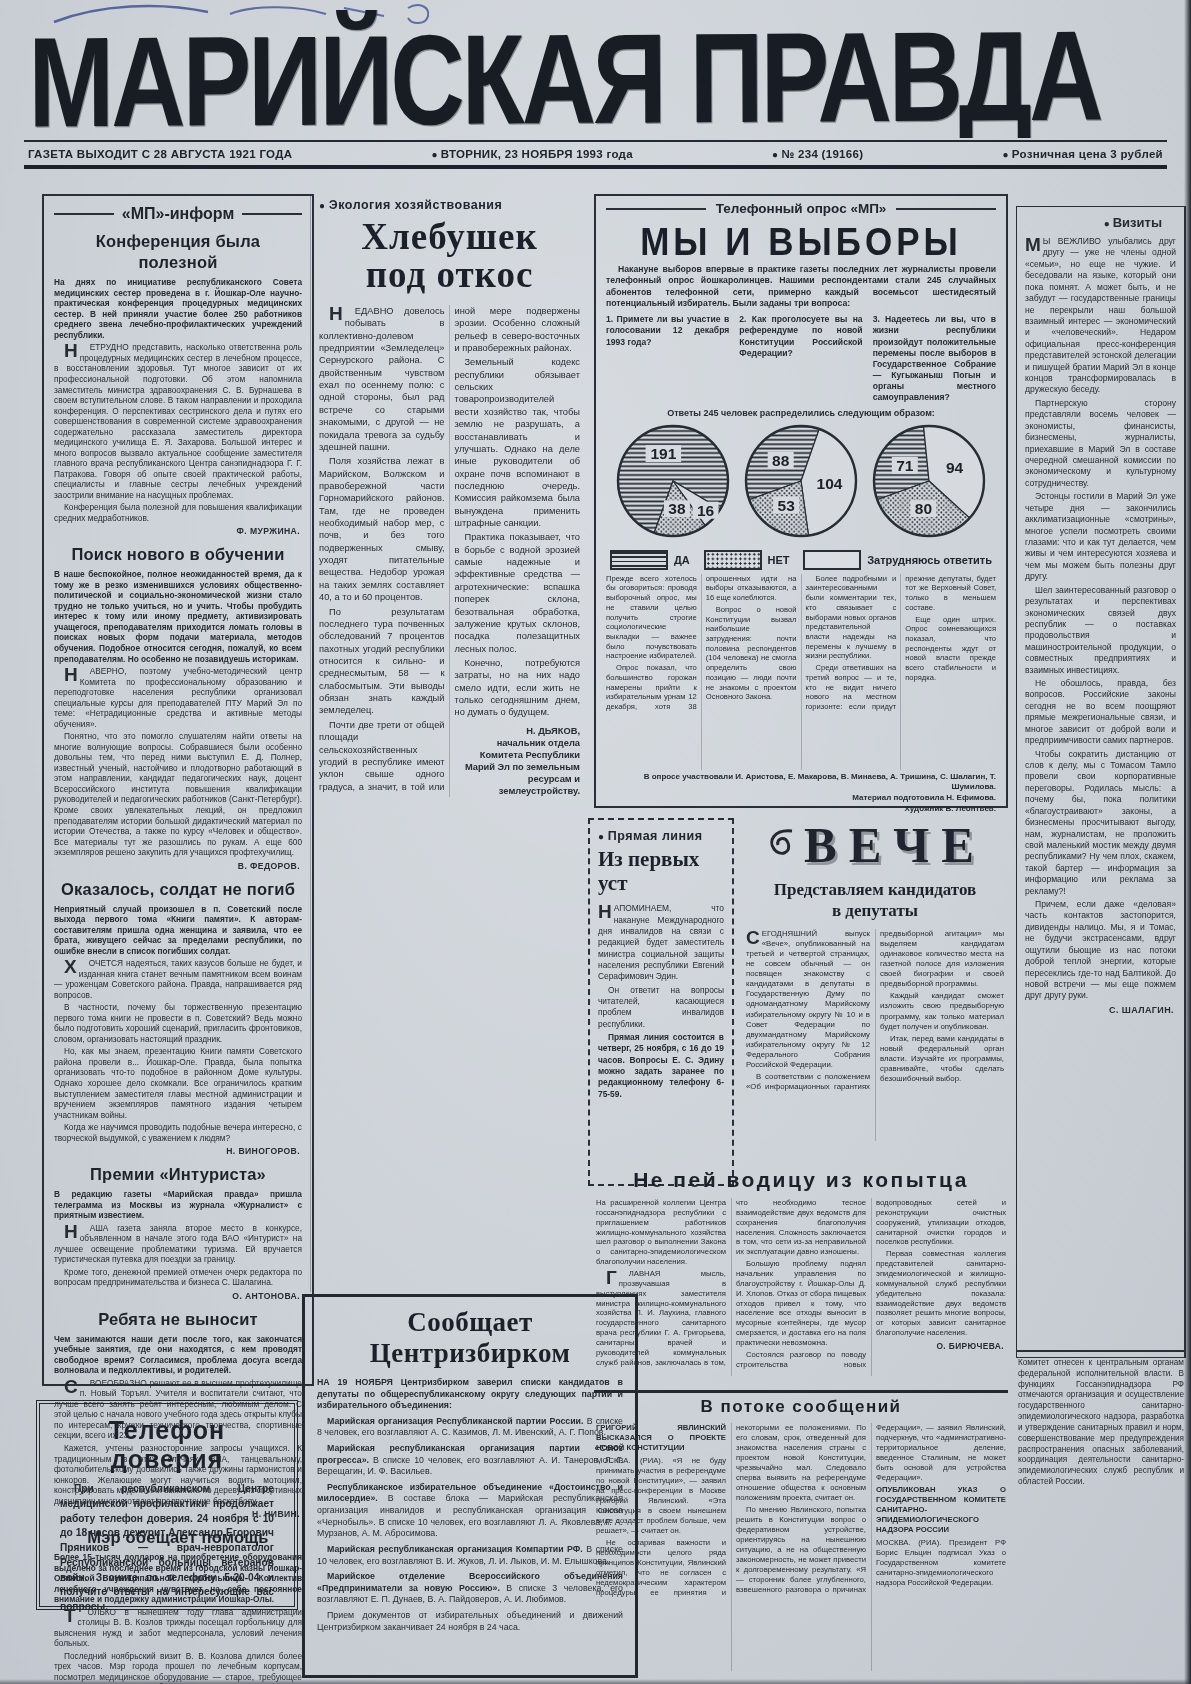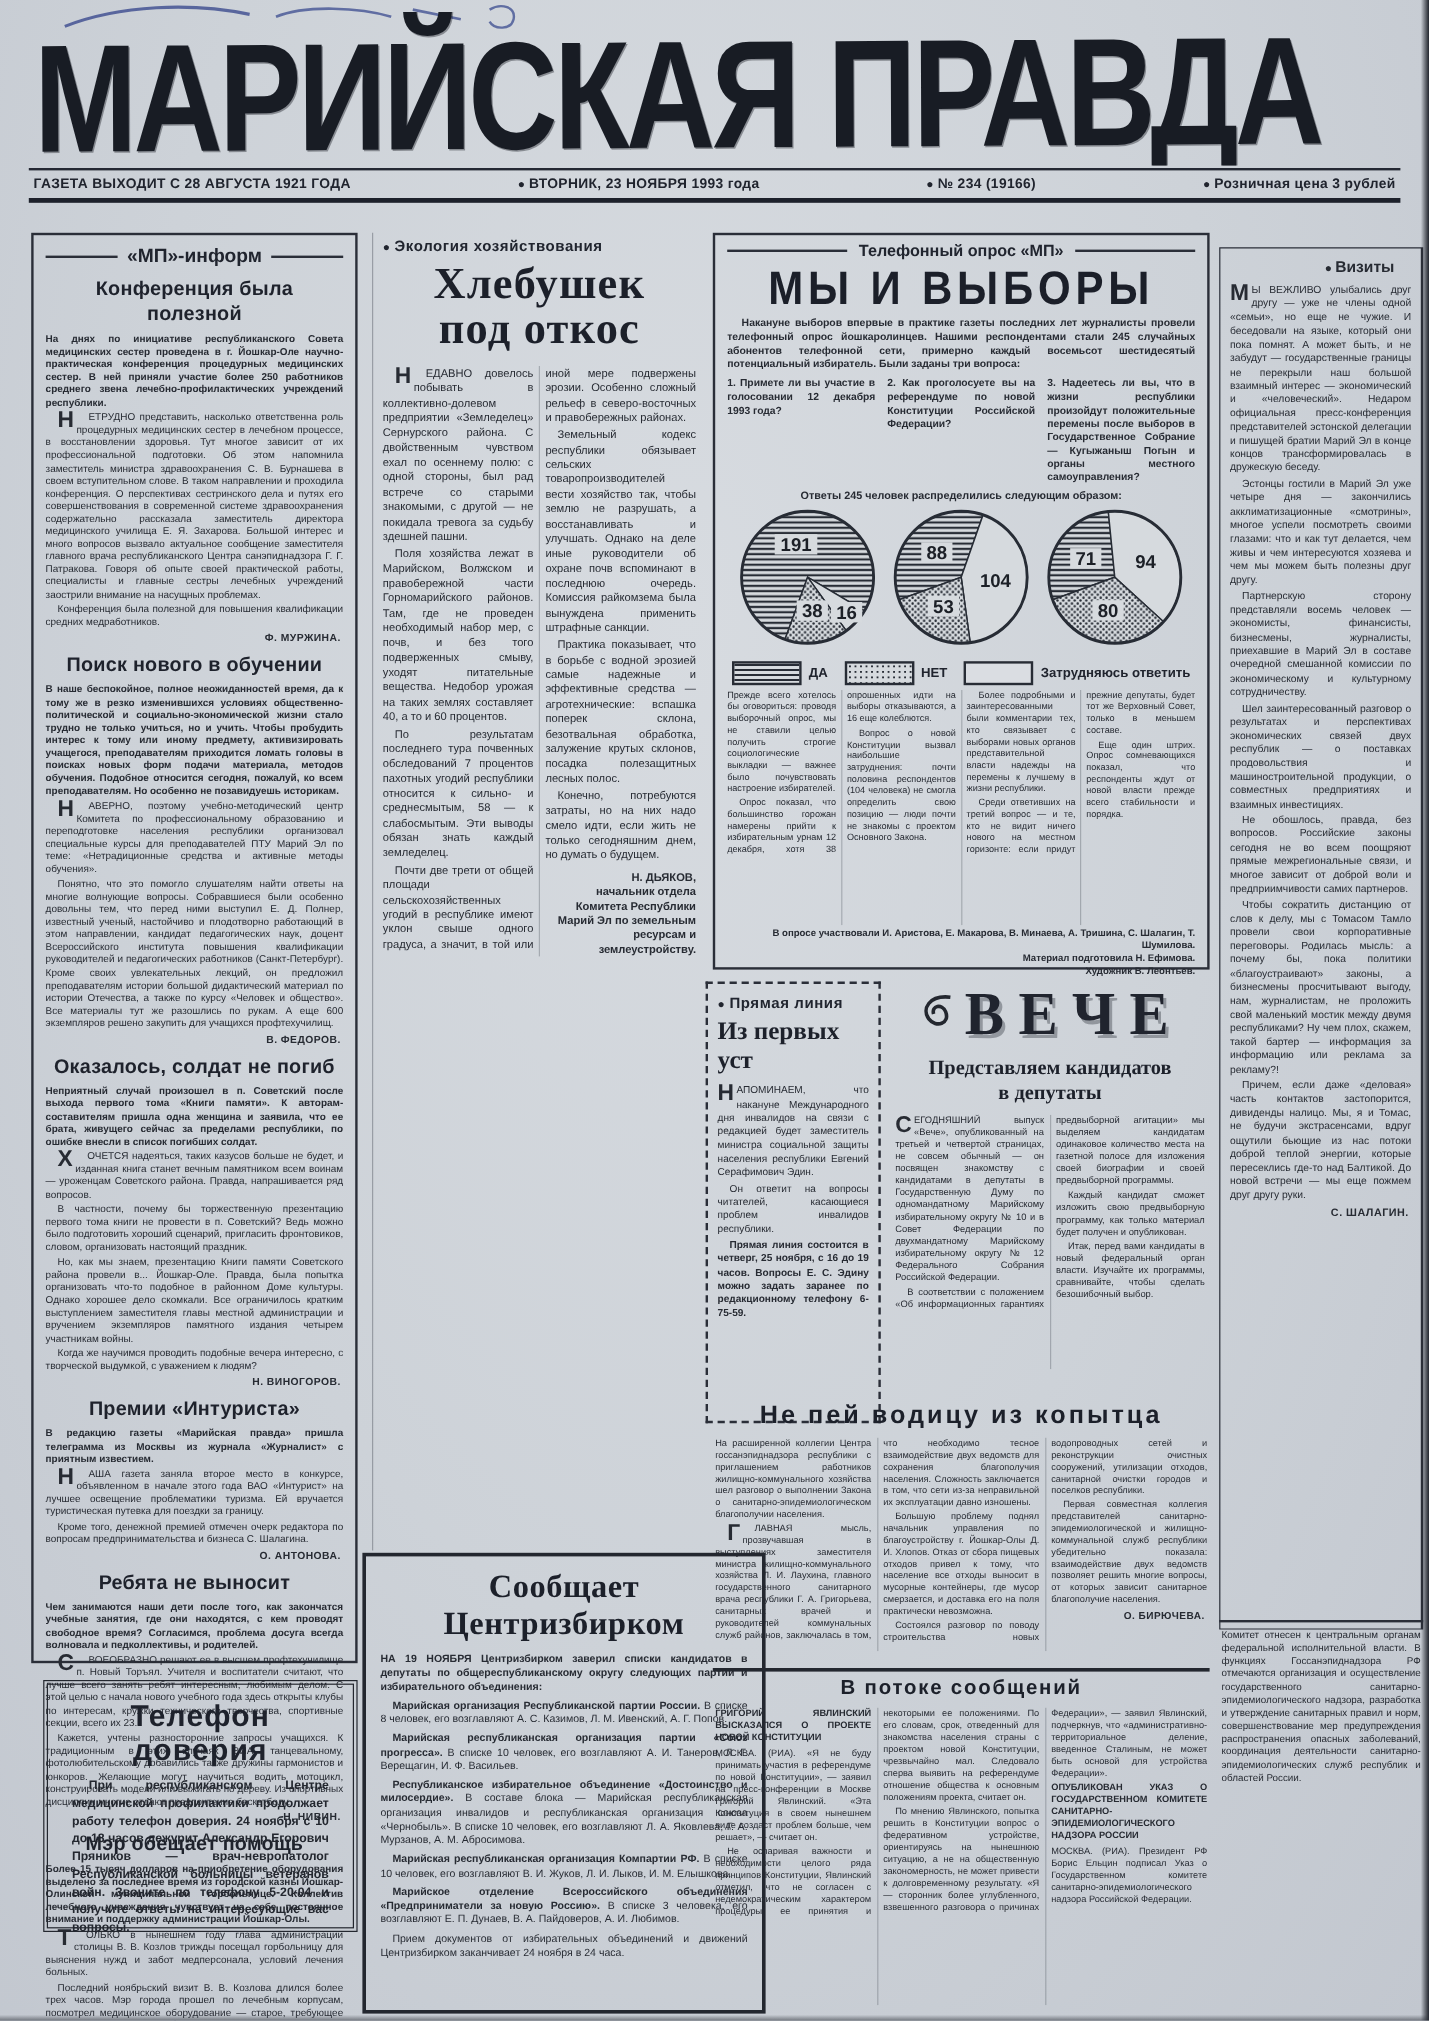--- a/index.html
+++ b/index.html
@@ -22,21 +22,21 @@
   .dateline .dl{font-size:11.5px;font-weight:bold;letter-spacing:.3px;color:#20242e;}
   .bullet::before{content:"● ";font-size:10px;}
   
   .jtxt{text-align:justify;}
   p{margin:0 0 2px;text-indent:10px;}
   .noind{text-indent:0;}
   .lead{font-weight:bold;}
   .byline{text-align:right;font-weight:bold;letter-spacing:.4px;margin:3px 2px 7px 0;text-indent:0;}
   .dc::first-letter{float:left;font-size:19px;line-height:15px;font-weight:bold;padding:1px 2px 0 0;}
   
-  .mp-box{left:26px;top:194px;width:272px;height:1192px;border:2px solid #2a2e38;box-sizing:border-box;
+  .mp-box{left:42px;top:194px;width:272px;height:1192px;border:2px solid #2a2e38;box-sizing:border-box;
     padding:6px 10px;font-size:8.3px;line-height:1.27;}
   .sec-head{display:flex;align-items:center;gap:8px;font-size:16px;font-weight:bold;margin:2px 0 2px;color:#20242e;}
   .sec-head::before,.sec-head::after{content:"";flex:1;border-top:2px solid #2a2e38;}
   .art-title{font-size:16.5px;font-weight:bold;text-align:center;margin:7px 0 4px;letter-spacing:.2px;
     text-indent:0;color:#1e222c;}
   .mp-box .byline{font-size:8.6px;}
   
   .phone-box{left:36px;top:1400px;width:262px;height:210px;border:4px double #23272f;box-sizing:border-box;
     padding:8px 20px;font-family:Liberation Sans, sans-serif;}
   .phone-title{font-size:25px;font-weight:bold;text-align:center;margin:4px 0 8px;letter-spacing:1px;color:#1e222c;}
@@ -387,22 +387,22 @@
     </div>
   </section>
   <section class="abs potok-tail jtxt">
     <p class="noind">Комитет отнесен к центральным органам федеральной исполнительной власти. В функциях Госсанэпиднадзора РФ отмечаются организация и осуществление государственного санитарно-эпидемиологического надзора, разработка и утверждение санитарных правил и норм, совершенствование мер предупреждения распространения опасных заболеваний, координация деятельности санитарно-эпидемиологических служб республик и областей России.</p>
   </section>
 
   <section class="abs vizity">
     <p class="viz-kicker bullet">Визиты</p>
     <div class="viz-body jtxt">
       <p class="dc noind">МЫ ВЕЖЛИВО улыбались друг другу — уже не члены одной «семьи», но еще не чужие. И беседовали на языке, который они пока помнят. А может быть, и не забудут — государственные границы не перекрыли наш большой взаимный интерес — экономический и «человеческий». Недаром официальная пресс-конференция представителей эстонской делегации и пишущей братии Марий Эл в конце концов трансформировалась в дружескую беседу.</p>
+      <p>Партнерскую сторону представляли восемь человек — экономисты, финансисты, бизнесмены, журналисты, приехавшие в Марий Эл в составе очередной смешанной комиссии по экономическому и культурному сотрудничеству.</p>
       <p>Эстонцы гостили в Марий Эл уже четыре дня — закончились акклиматизационные «смотрины», многое успели посмотреть своими глазами: что и как тут делается, чем живы и чем интересуются хозяева и чем мы можем быть полезны друг другу.</p>
-      <p>Партнерскую сторону представляли восемь человек — экономисты, финансисты, бизнесмены, журналисты, приехавшие в Марий Эл в составе очередной смешанной комиссии по экономическому и культурному сотрудничеству.</p>
       <p>Шел заинтересованный разговор о результатах и перспективах экономических связей двух республик — о поставках продовольствия и машиностроительной продукции, о совместных предприятиях и взаимных инвестициях.</p>
       <p>Не обошлось, правда, без вопросов. Российские законы сегодня не во всем поощряют прямые межрегиональные связи, и многое зависит от доброй воли и предприимчивости самих партнеров.</p>
       <p>Чтобы сократить дистанцию от слов к делу, мы с Томасом Тамло провели свои корпоративные переговоры. Родилась мысль: а почему бы, пока политики «благоустраивают» законы, а бизнесмены просчитывают выгоду, нам, журналистам, не проложить свой маленький мостик между двумя республиками? Ну чем плох, скажем, такой бартер — информация за информацию или реклама за рекламу?!</p>
       <p>Причем, если даже «деловая» часть контактов застопорится, дивиденды налицо. Мы, я и Томас, не будучи экстрасенсами, вдруг ощутили бьющие из нас потоки доброй теплой энергии, которые пересеклись где-то над Балтикой. До новой встречи — мы еще пожмем друг другу руки.</p>
       <p class="byline">С. ШАЛАГИН.</p>
     </div>
   </section>
 
 </div>
 

